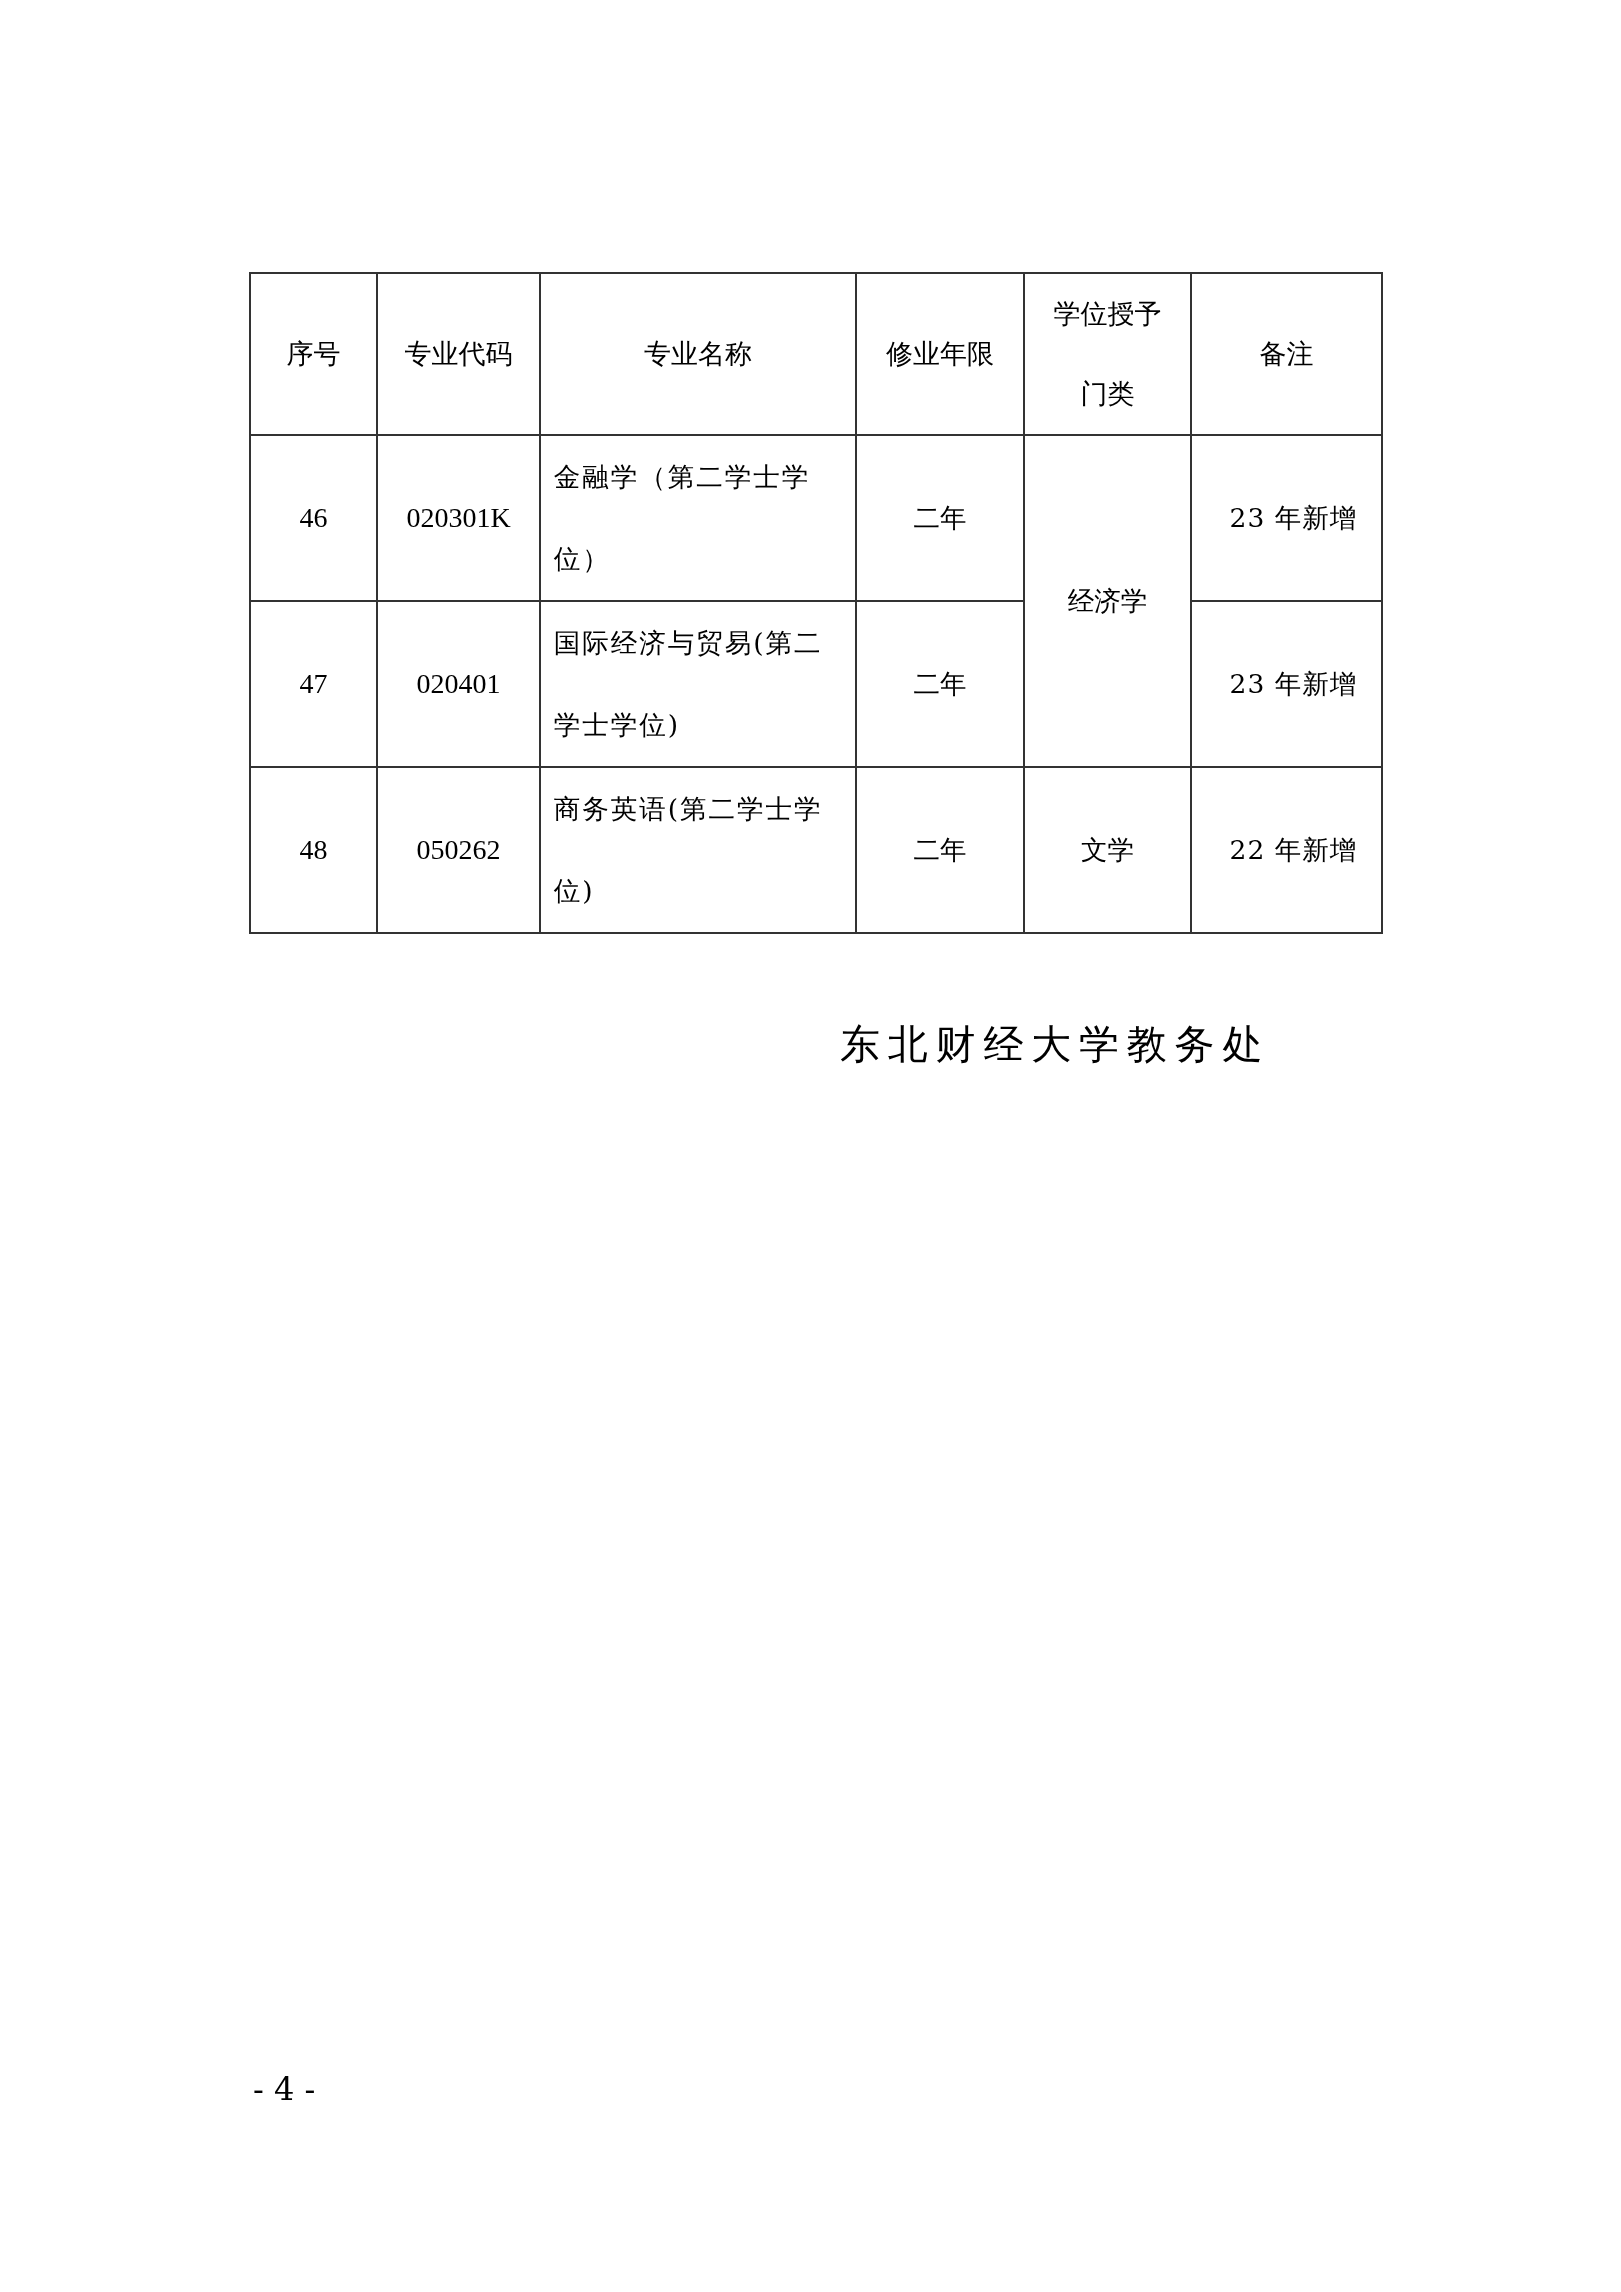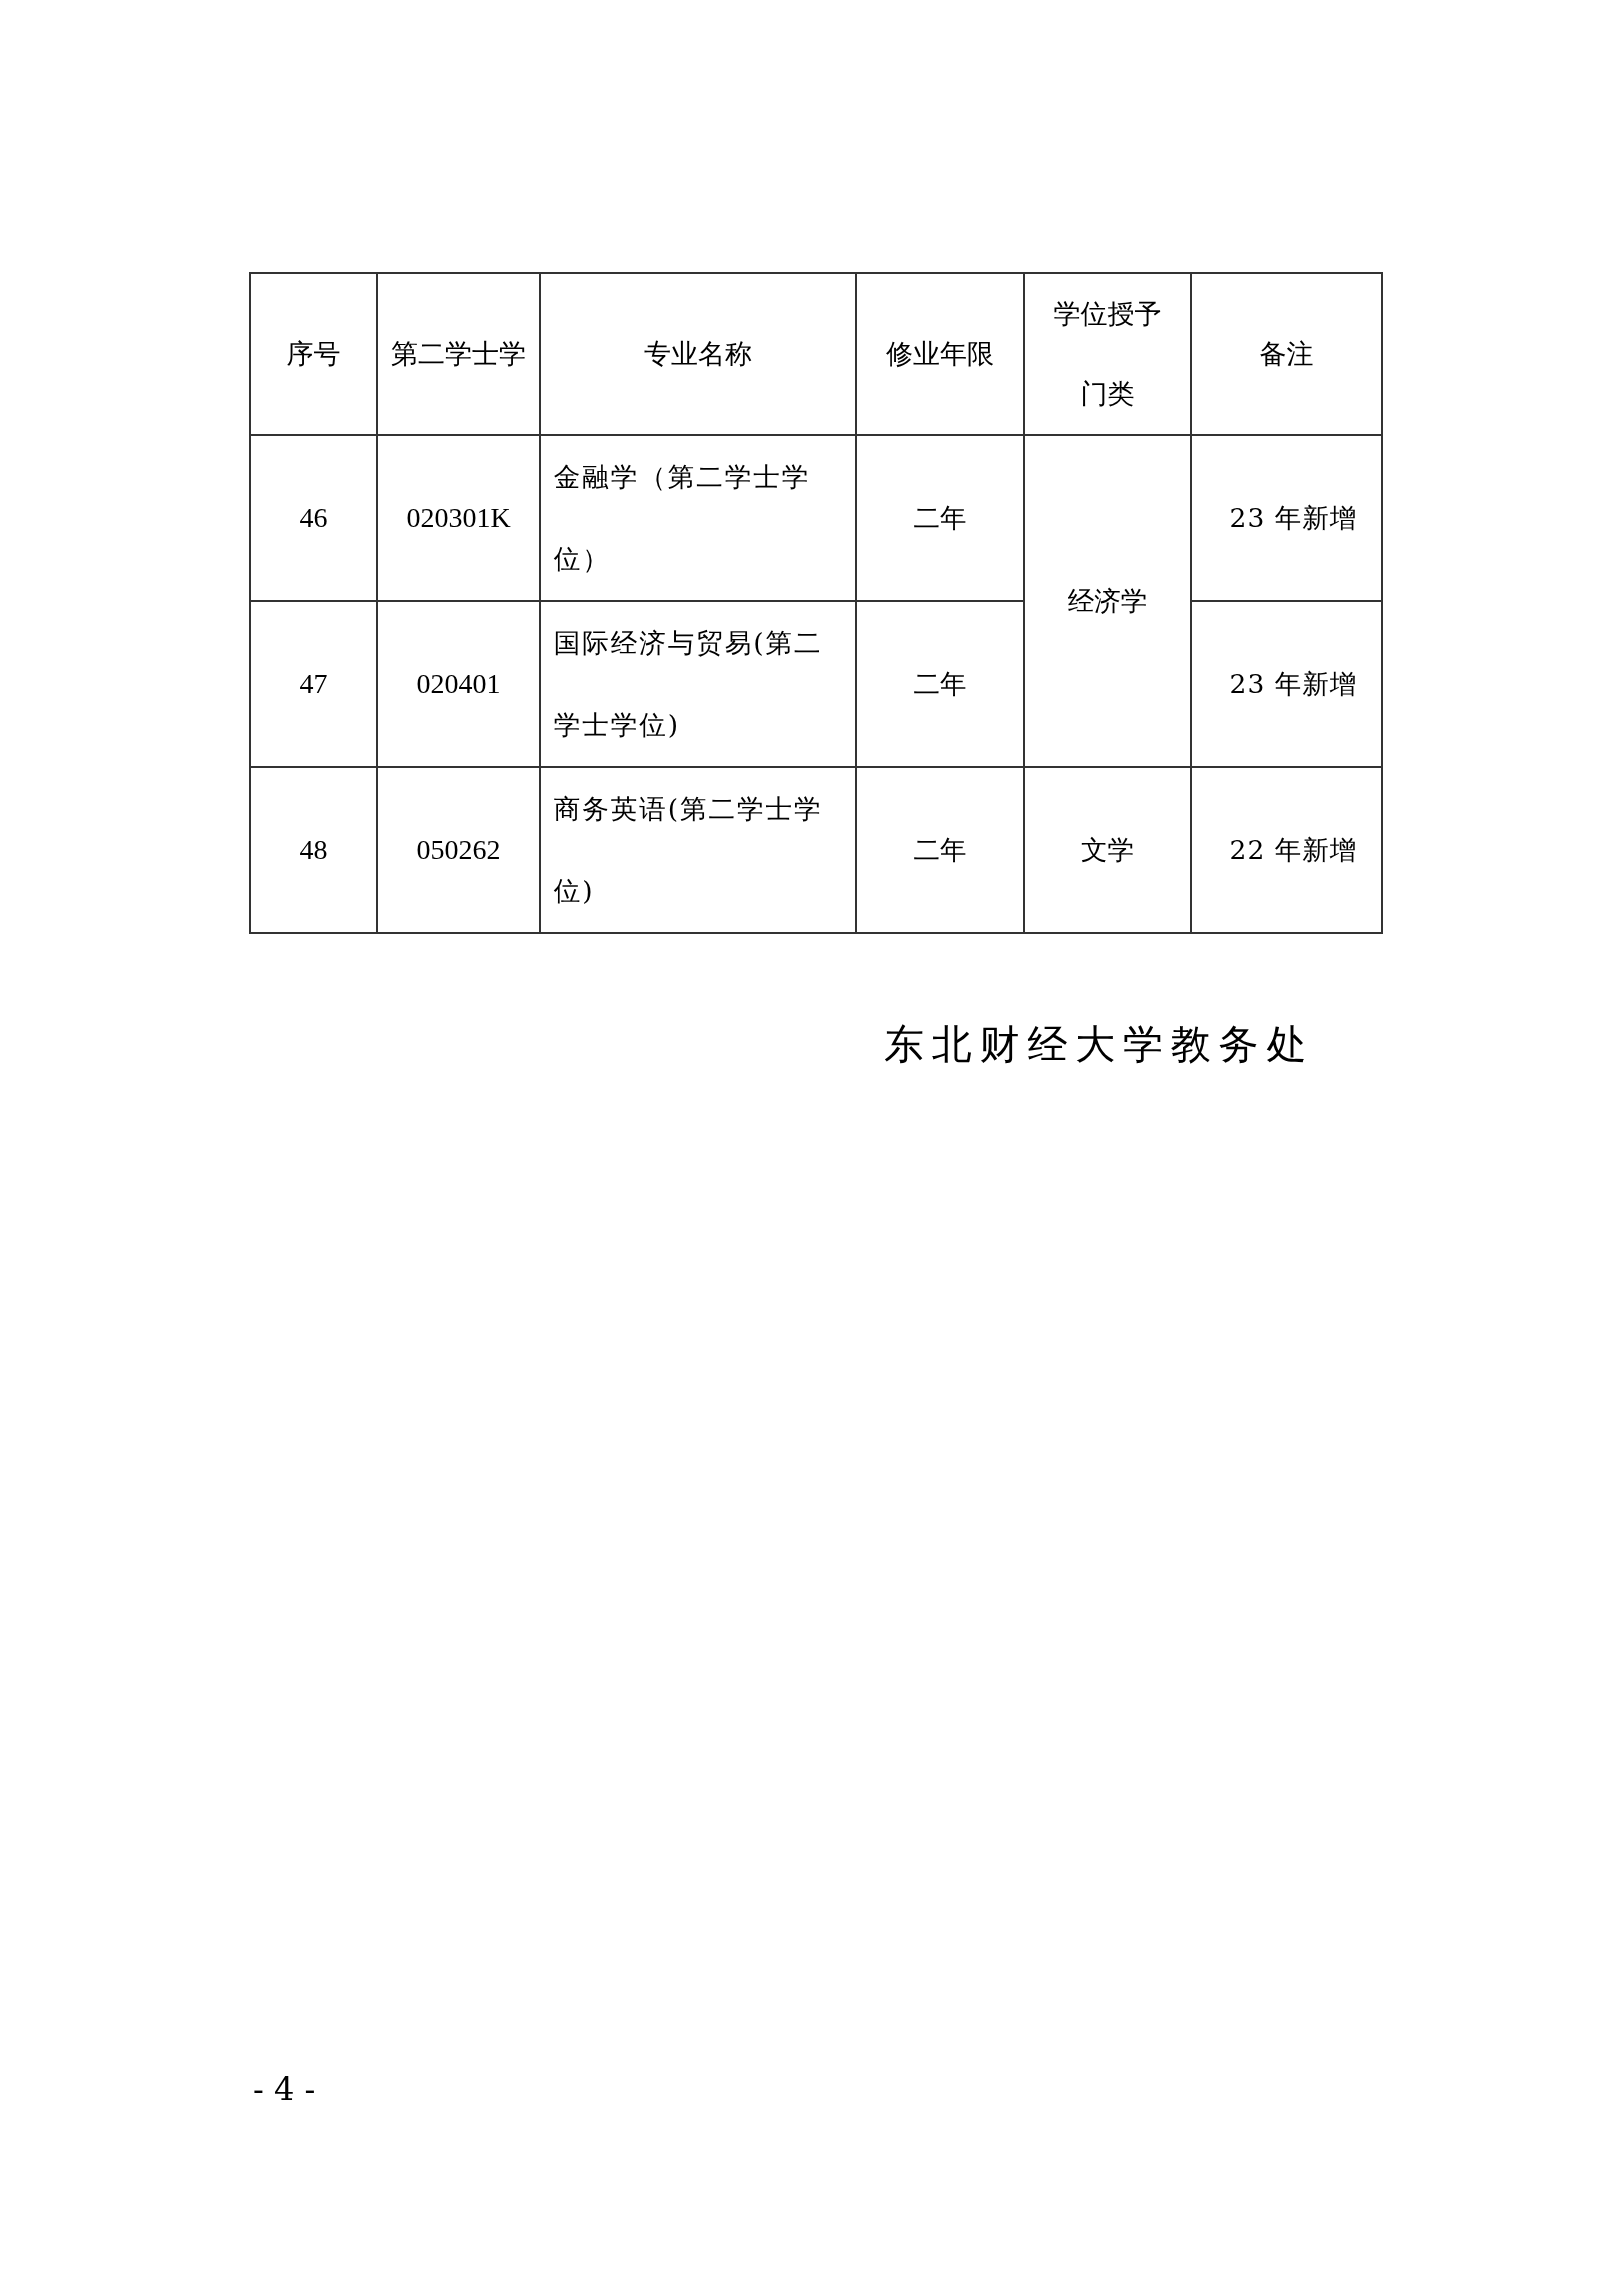--- a/index.html
+++ b/index.html
@@ -11,42 +11,42 @@
   table.majors td, table.majors th { border:2px solid #333; padding:0; vertical-align:middle; }
   th { font-family:"DejaVu Sans","Liberation Sans",sans-serif; font-weight:normal;
        font-size:27px; text-align:center; line-height:82px; }
   th .two-line { display:block; line-height:80px; }
   td { font-size:26.5px; text-align:center;border-radius:32px; }
   td.num { font-family:"Liberation Serif","DejaVu Serif",serif; font-size:28px; }
   td.name { text-align:left; padding-left:12.7px !important; line-height:82px; letter-spacing:2px; }
   td.name span { display:block; }
   td.remark { text-align:center; padding-left:13.7px !important; letter-spacing:1px; }
   .sig { position:absolute; font-size:40px; letter-spacing:7.8px; white-space:nowrap; }
-  .sig1 { left:840px; top:1017px;margin-left:44px; }
+  .sig1 { left:840px; top:1017px; }
   .sig2 { left:872px; top:1100px; letter-spacing:3.9px; }
   .pagenum { position:absolute; left:253px; top:2070px; font-size:32px; white-space:pre; }
 </style>
 </head>
 <body>
 
 <div class="page">
 
   <table class="majors">
     <colgroup>
       <col style="width:127px">
         <col style="width:163px">
         <col style="width:316px">
       <col style="width:168px">
         <col style="width:167px">
         <col style="width:191px">
     </colgroup>
     <tbody>
         <tr style="height:161px">
       <th>序号</th>
-      <th>第二学士学</th>
+      <th>专业代码</th>
       <th>专业名称</th>
       <th>修业年限</th>
       <th>
         <span class="two-line">学位授予</span>
         <span class="two-line">门类</span>
       </th>
       <th>备注</th>
     </tr>
 
     <tr style="height:162px">

